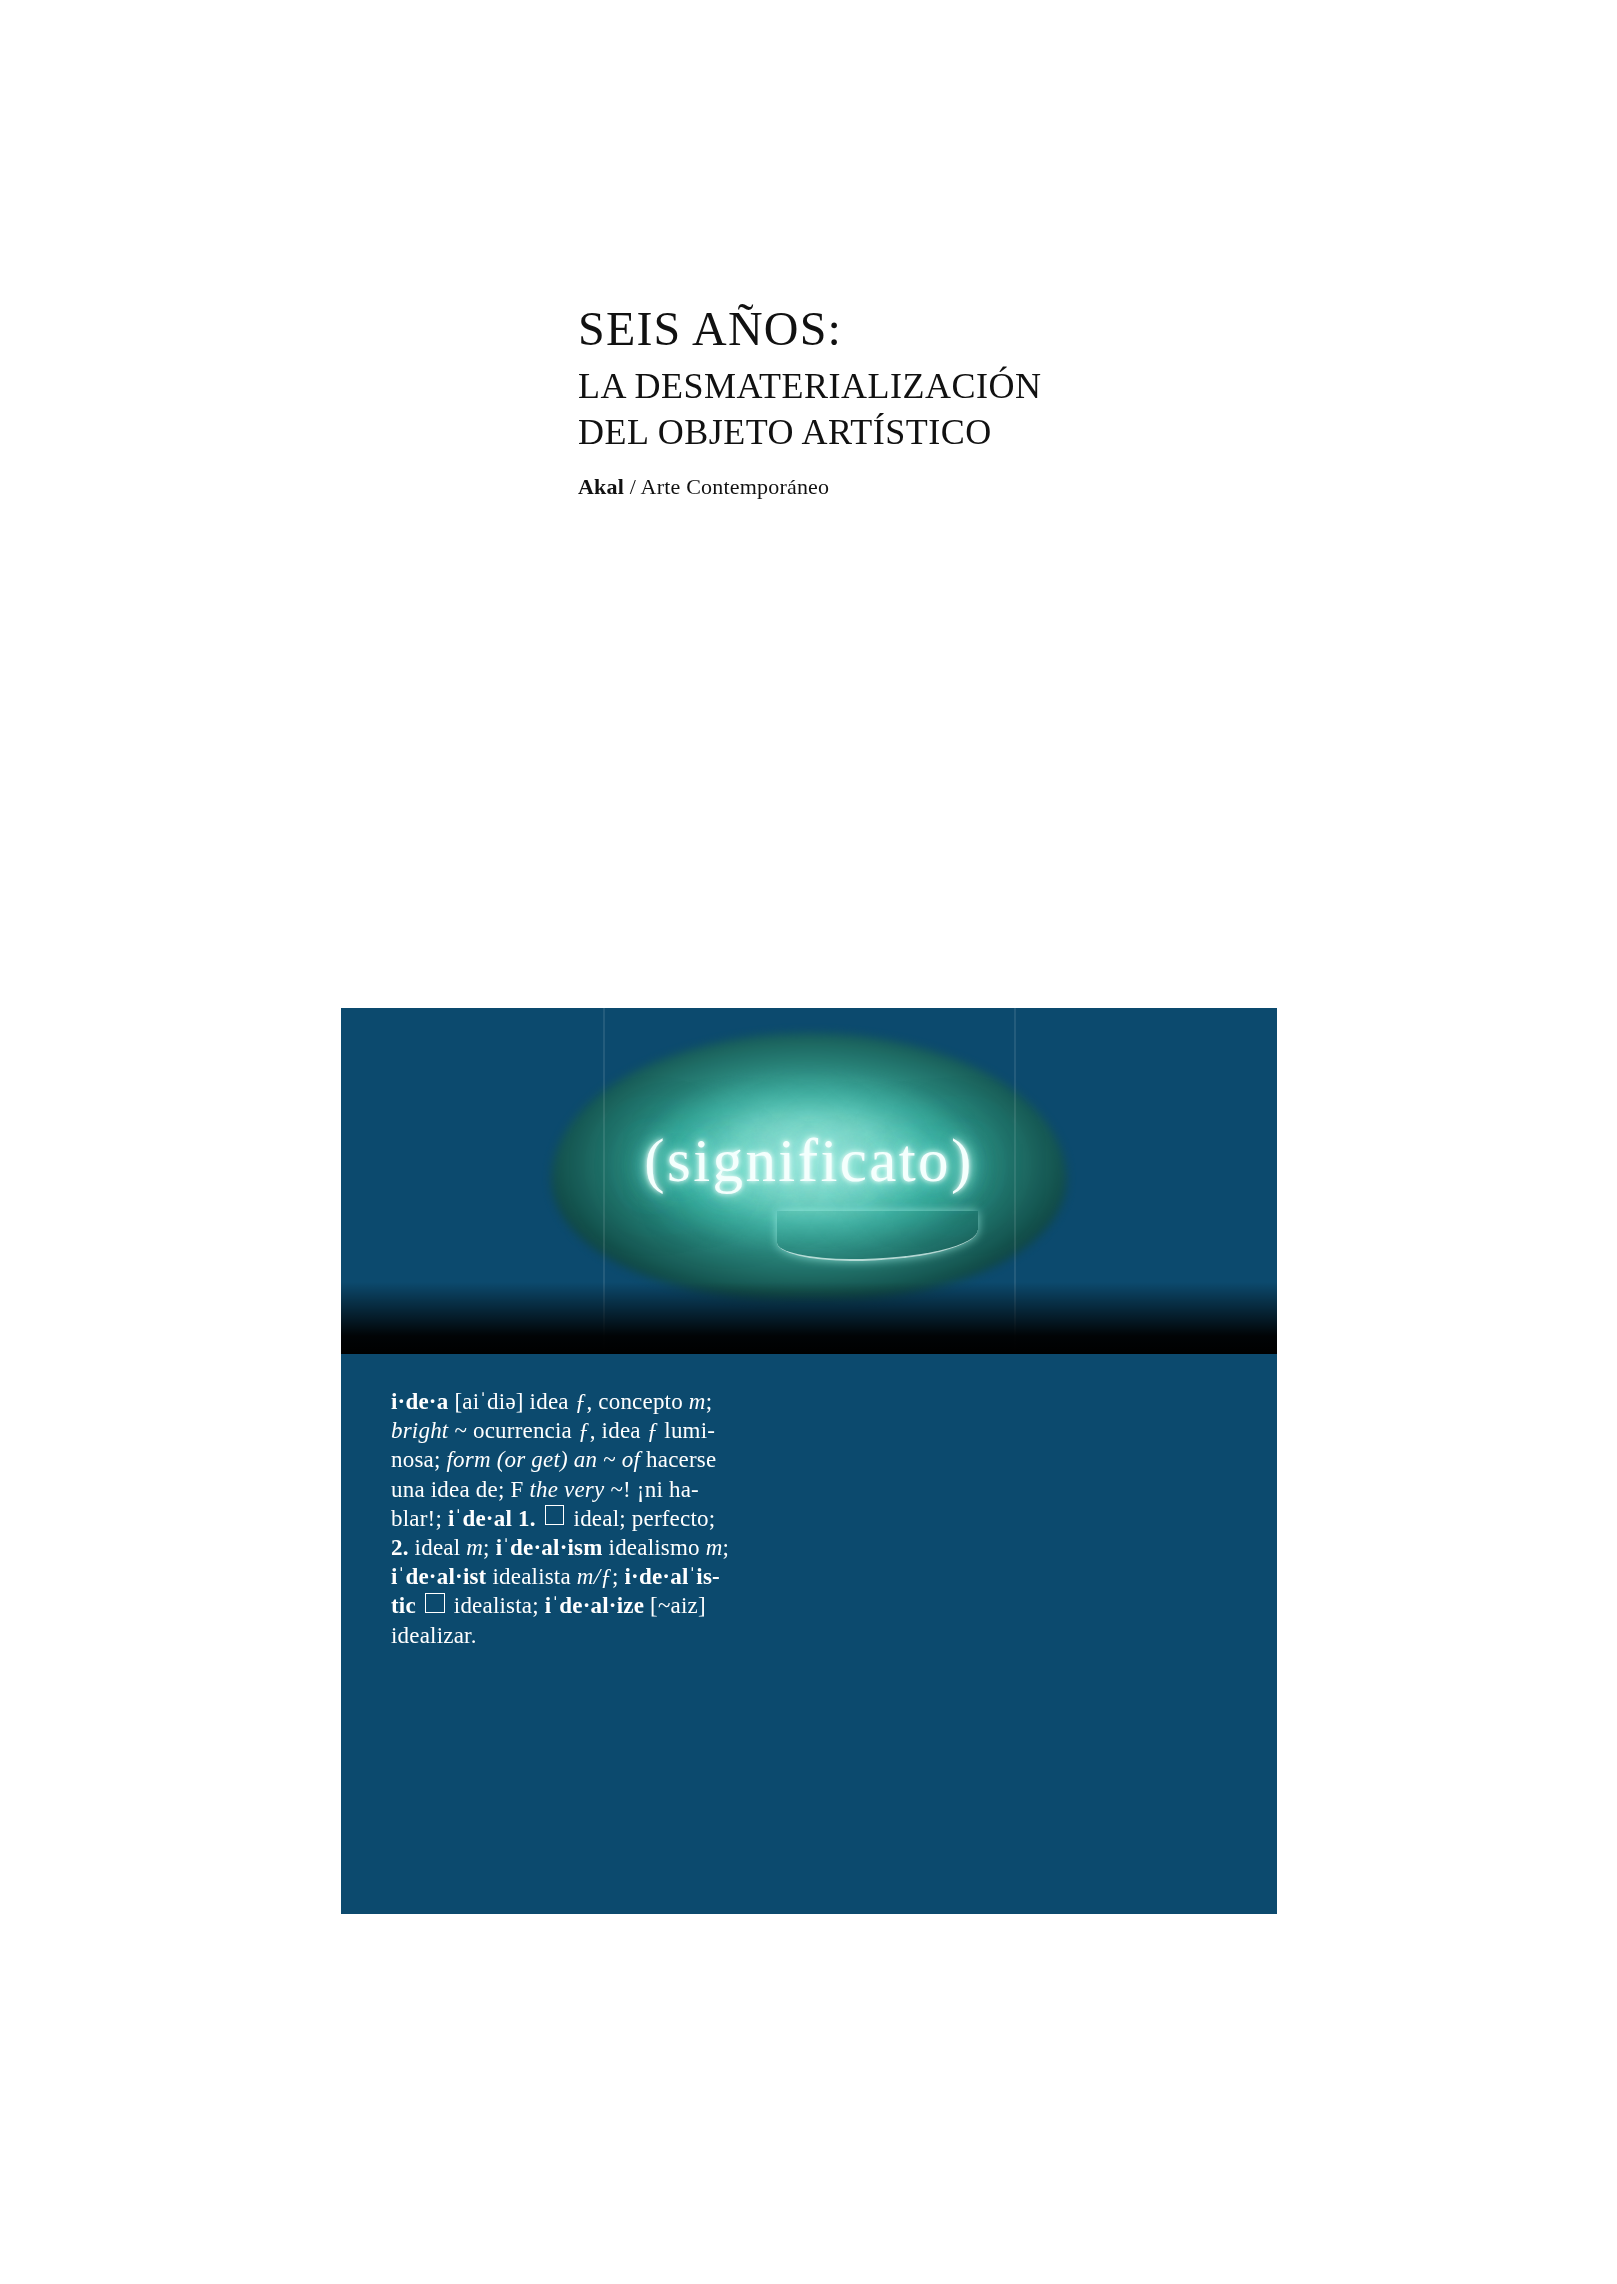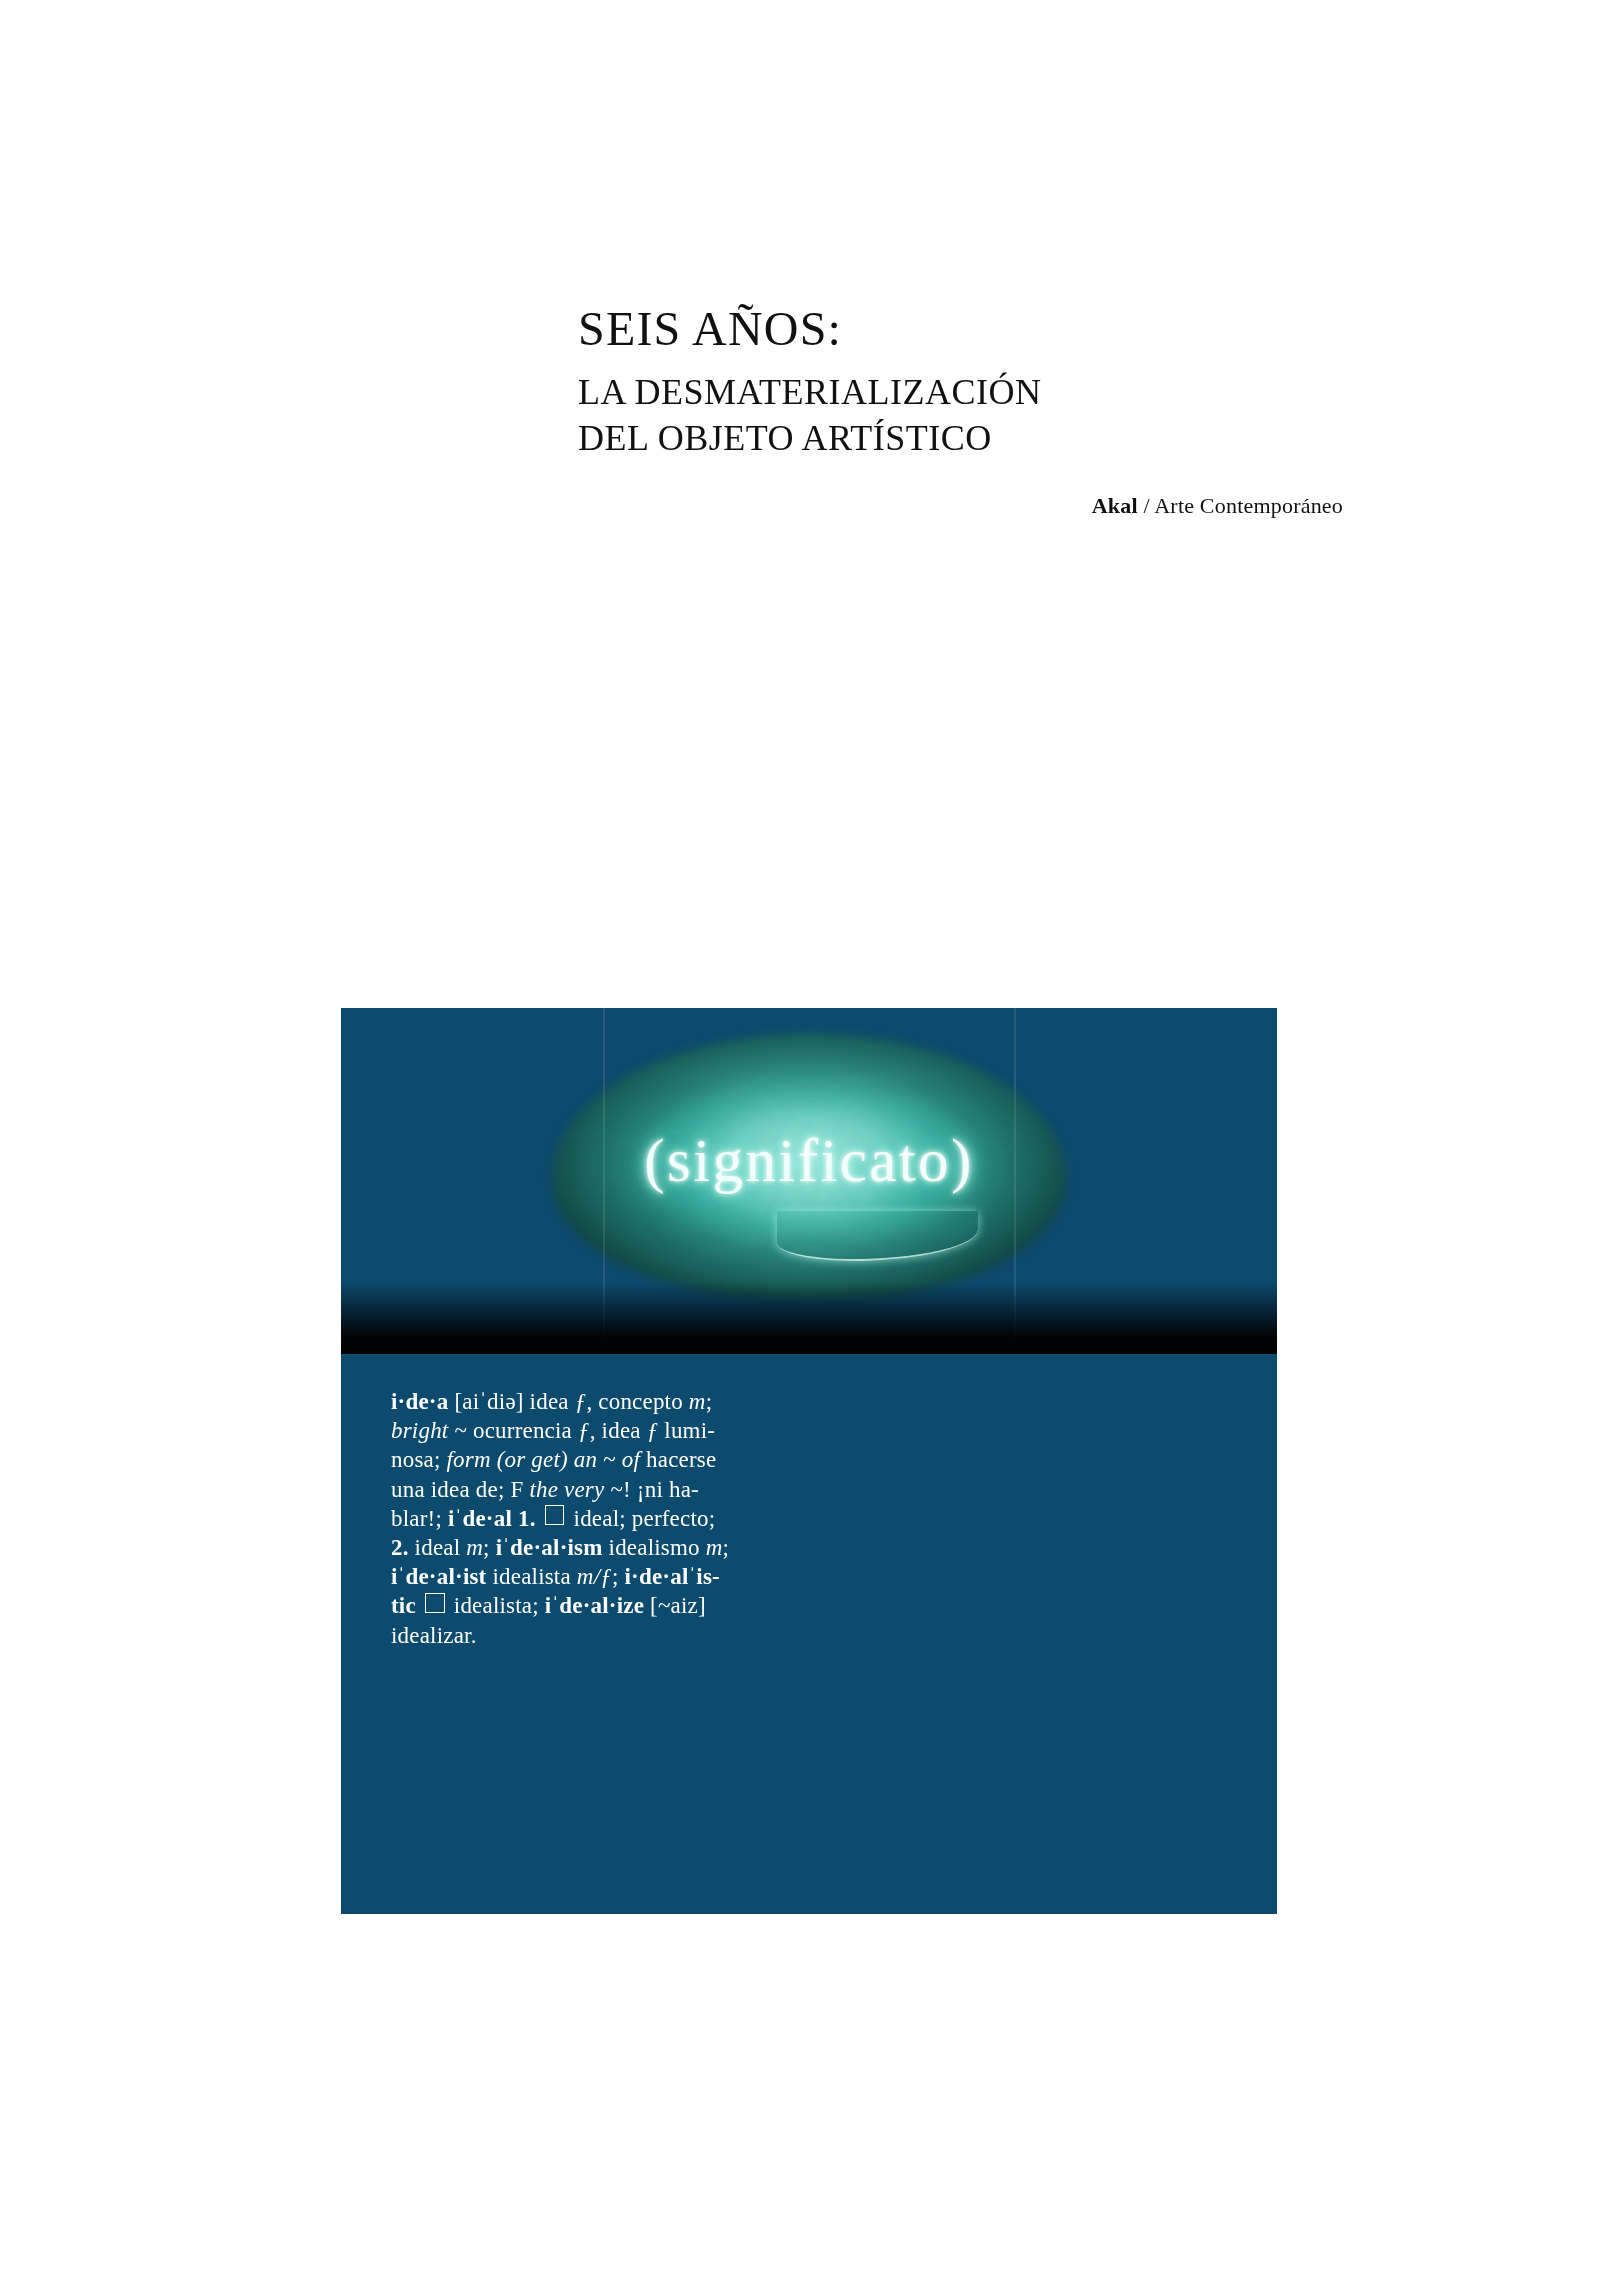--- a/index.html
+++ b/index.html
@@ -21,21 +21,21 @@
     position: absolute;
     left: 578px;
     top: 304px;
     width: 765px;
   }
   .main-title {
     font-family: "Liberation Serif", serif;
     font-size: 48px;
     letter-spacing: 1.2px;
     line-height: 1.05;
-    margin: 0 0 15px 0;
+    margin: 0 0 9px 0;
     font-weight: 400;
     color: #111;
   }
   .subtitle-line {
     font-family: "Liberation Serif", serif;
     font-size: 36px;
     letter-spacing: 0.5px;
     line-height: 1.28;
     margin: 0;
     font-weight: 400;
@@ -43,25 +43,24 @@
   }
   .author {
     font-family: "Liberation Serif", serif;
     font-style: italic;
     font-size: 32px;
     letter-spacing: 1px;
     margin: 16px 0 0 0;
     color: #111;
   }
   .imprint {
-    margin-top: 31px;
+    margin-top: 18px;
     font-size: 22px;
     color: #111;
     letter-spacing: 0.2px;
-    text-align: right;
   }
   .imprint .brand {
     font-weight: 700;
   }
   .imprint .series {
     font-weight: 400;
   }
 
   
   .artwork {

